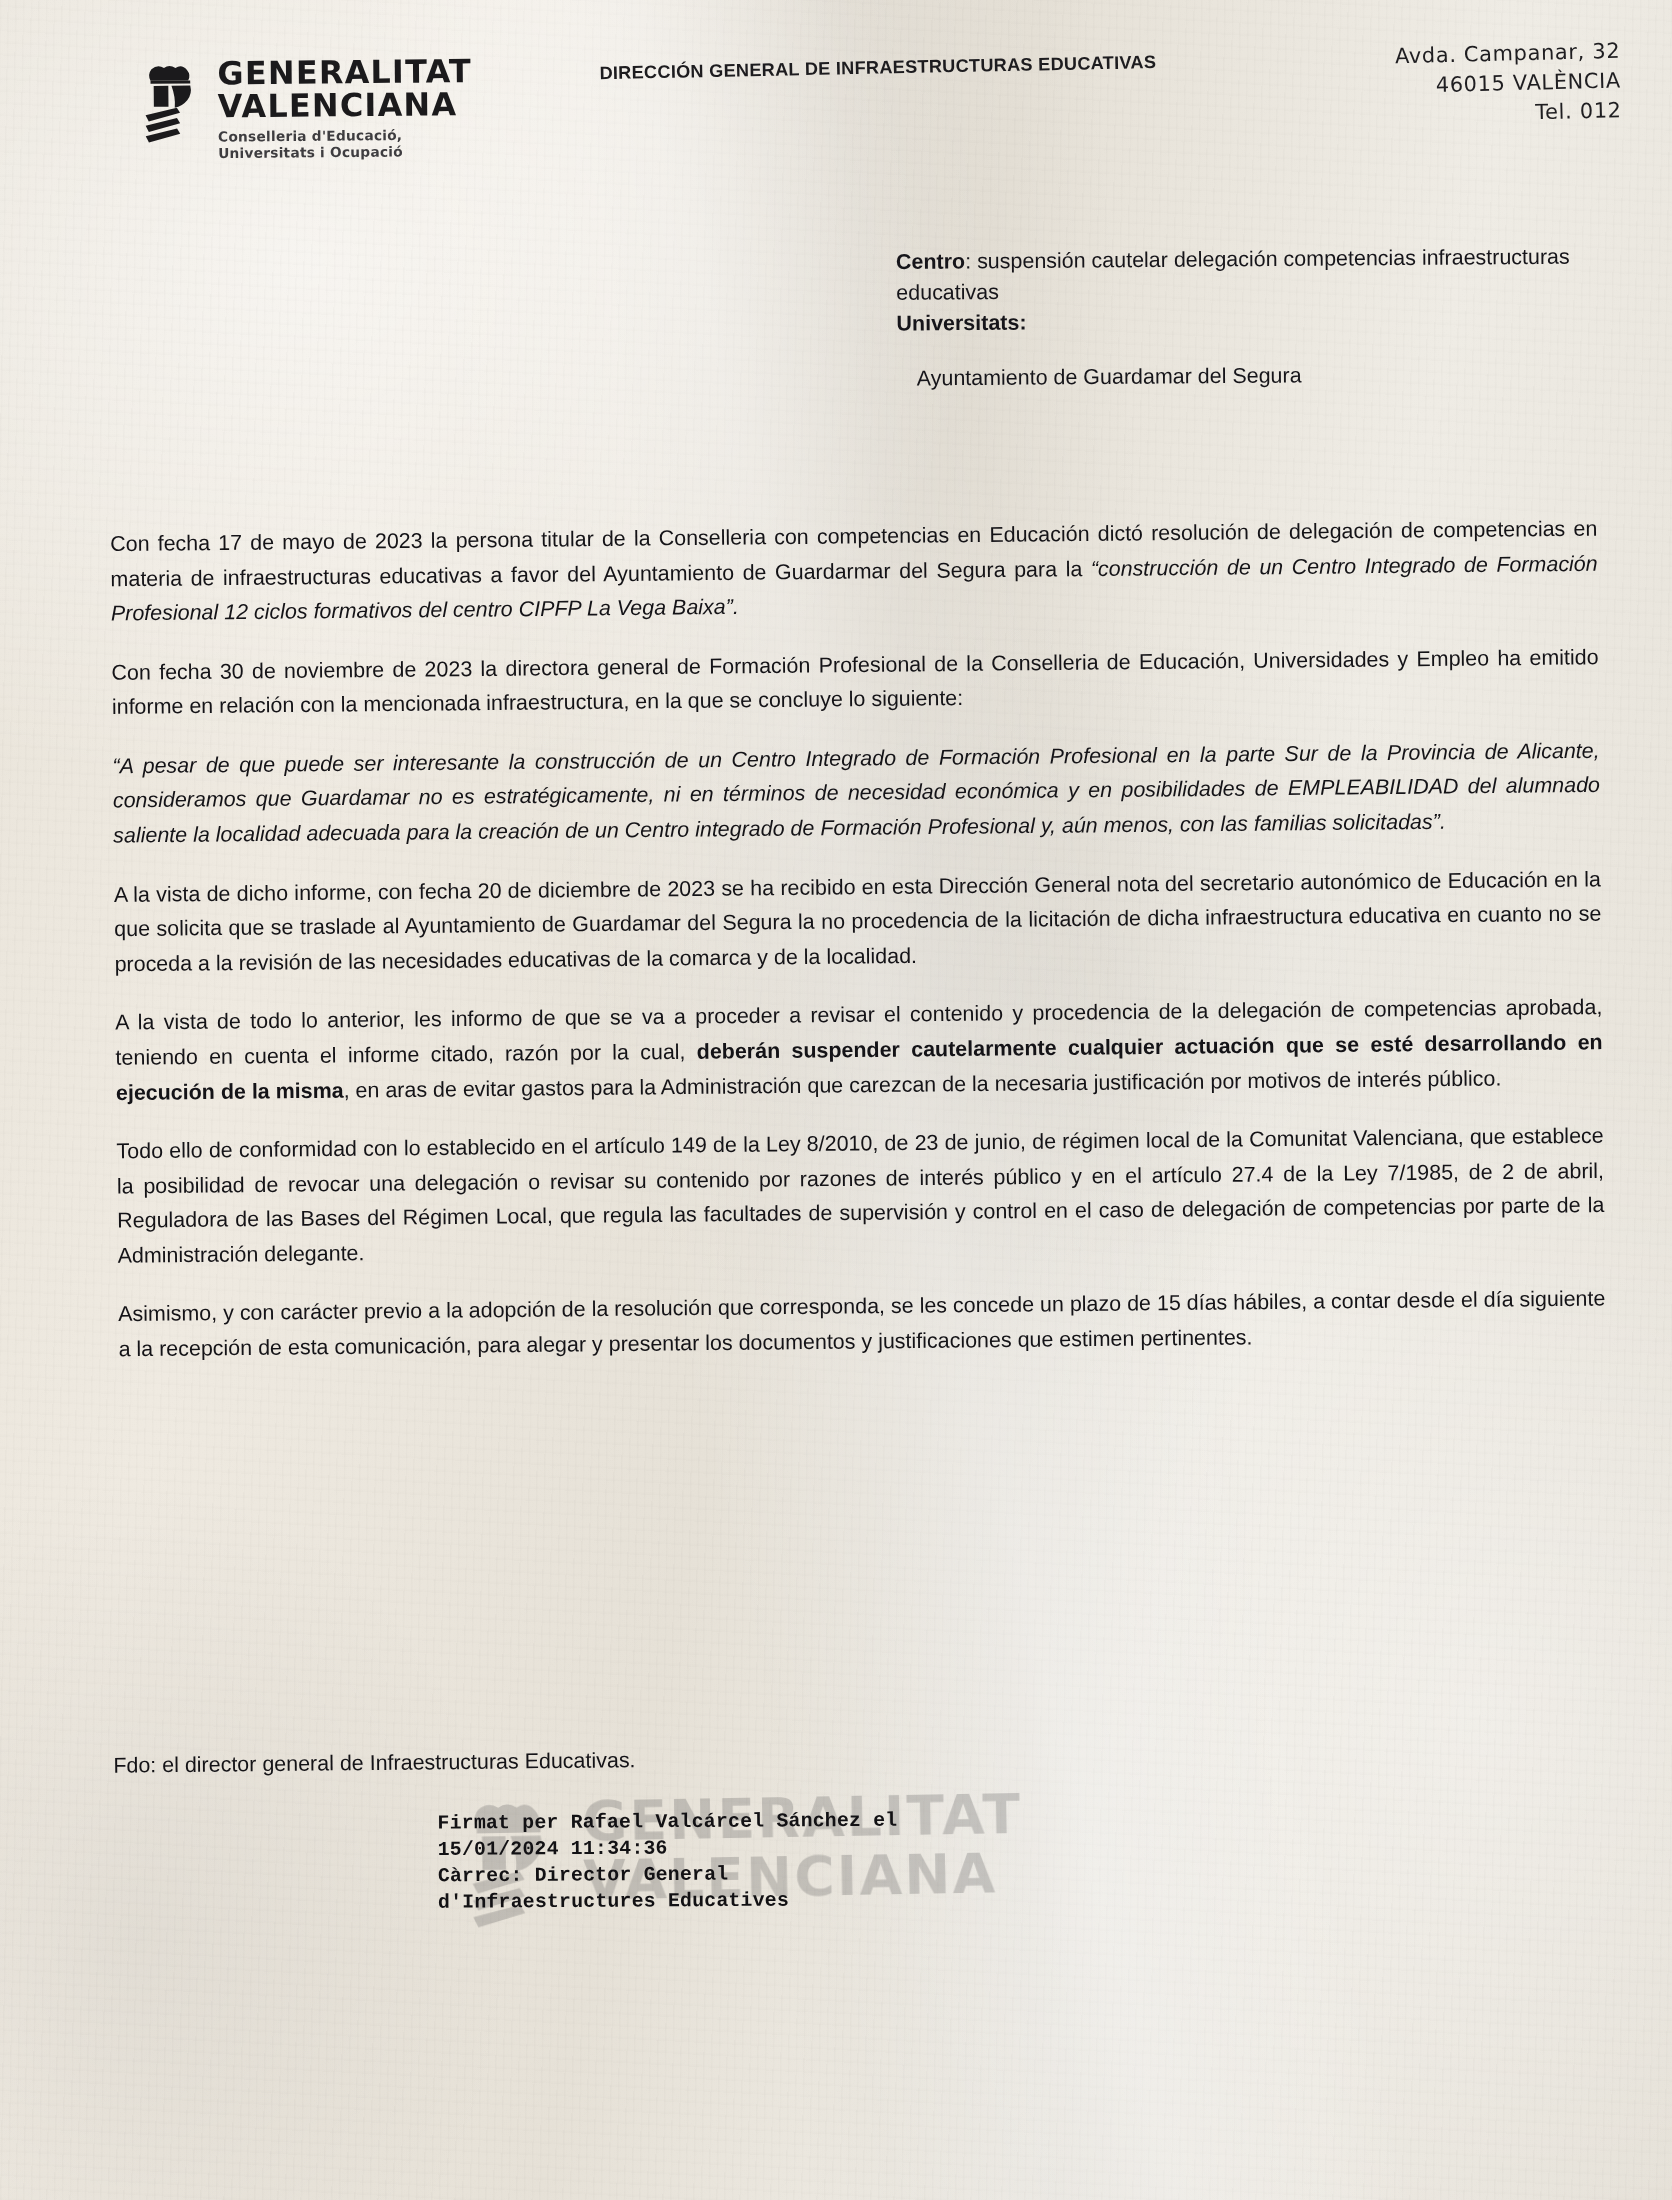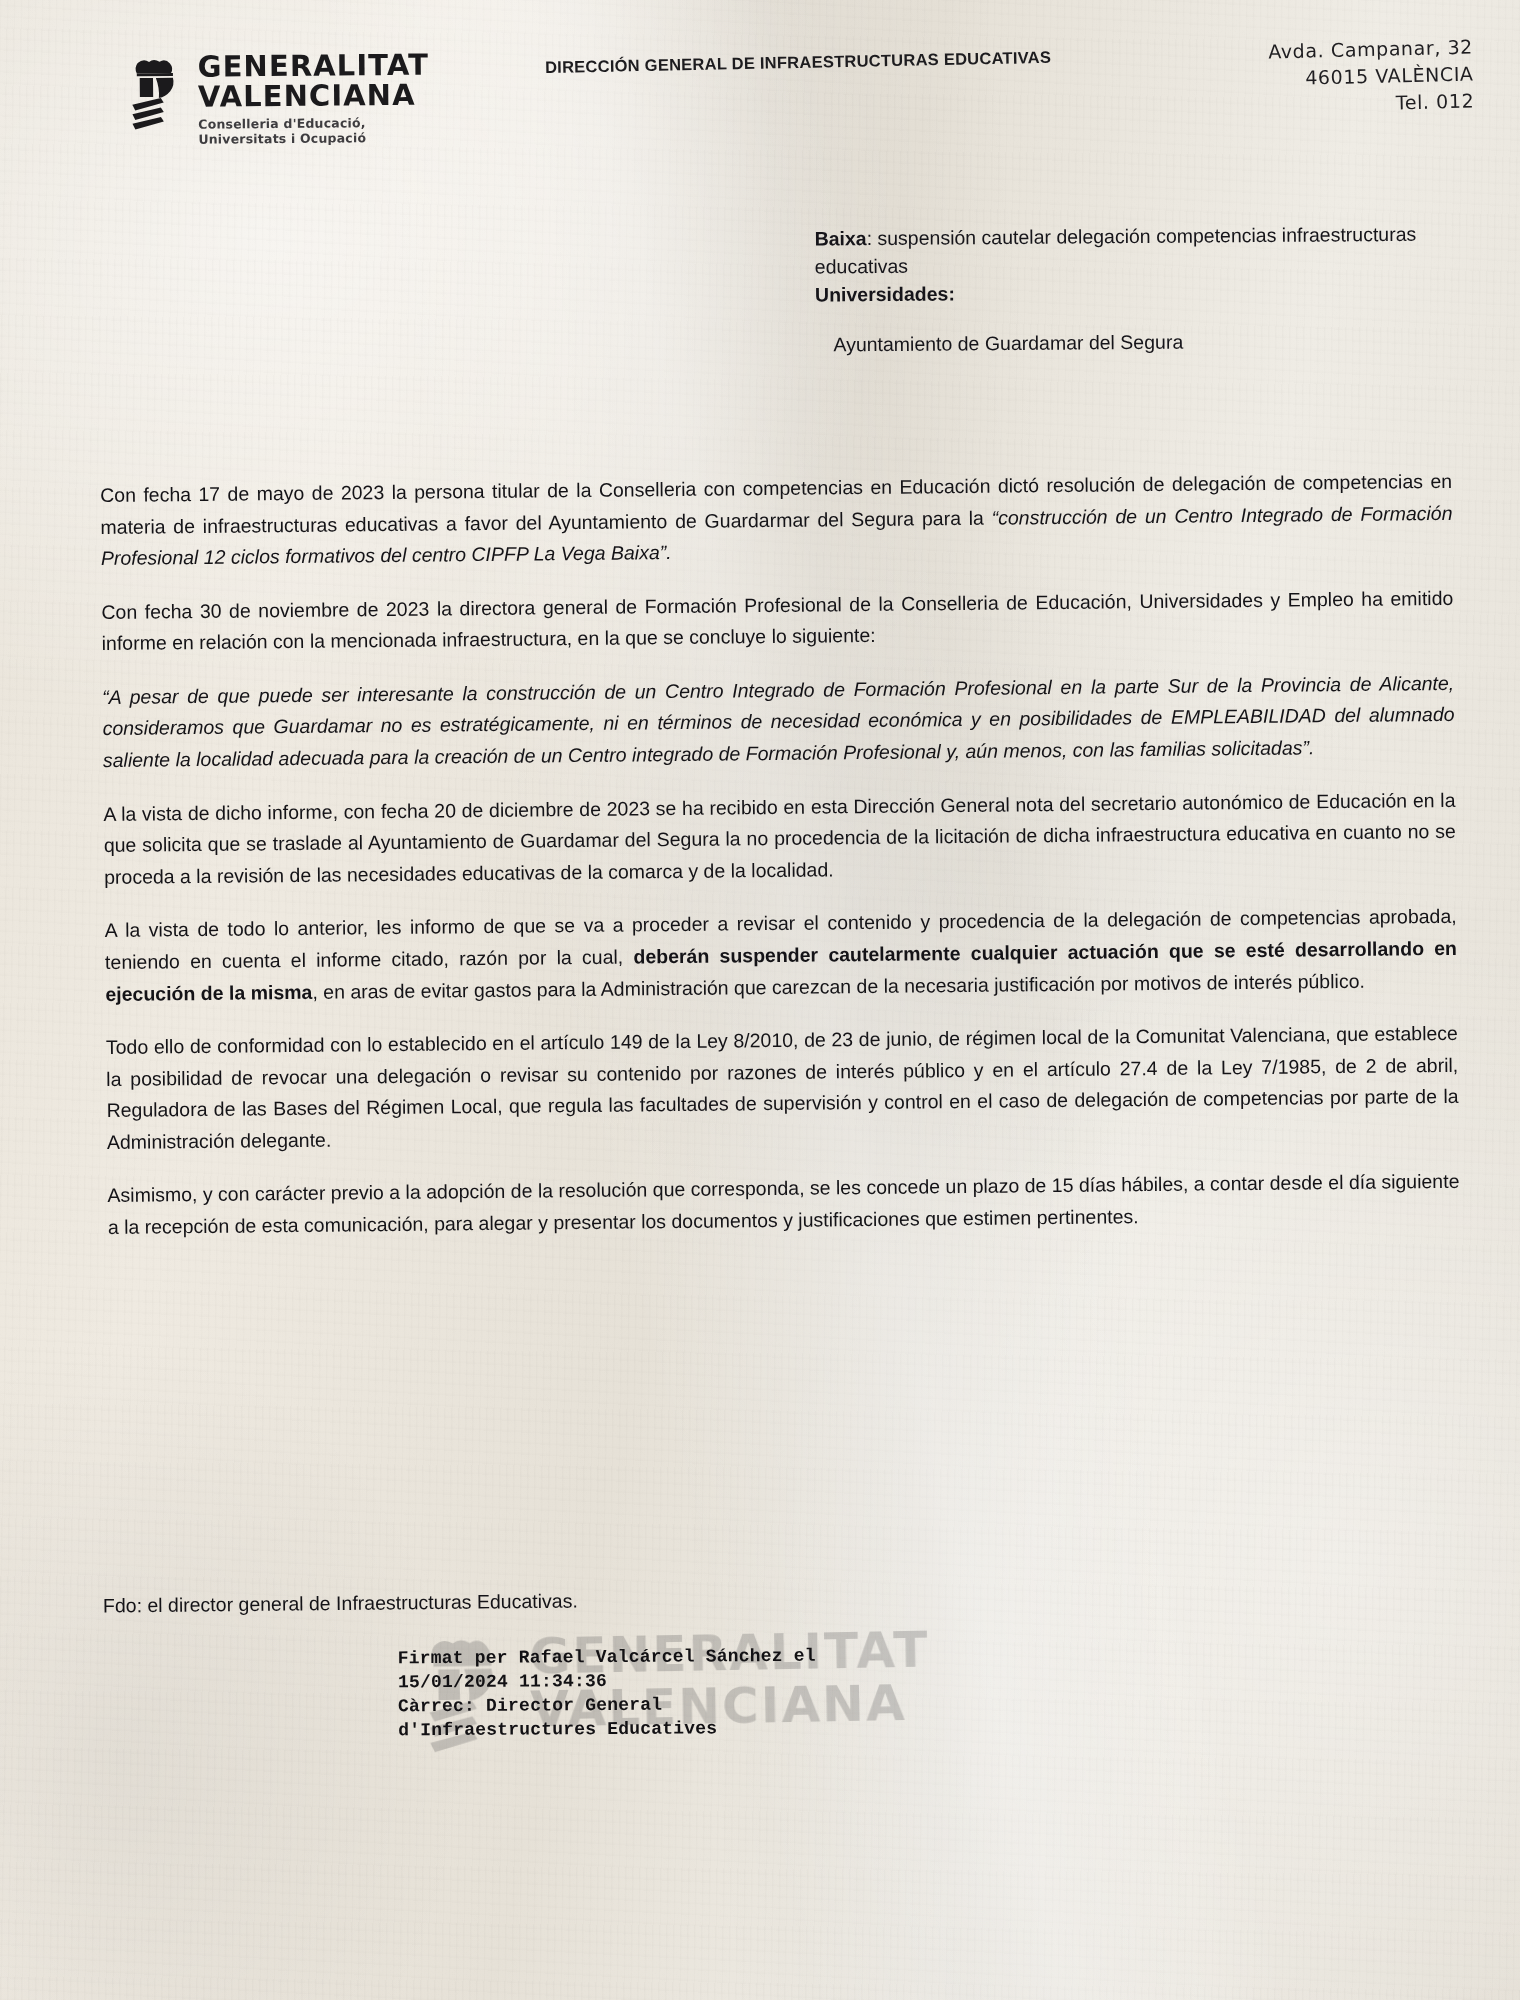--- a/index.html
+++ b/index.html
@@ -243,24 +243,24 @@
 
       <div class="addr">
         <div>Avda. Campanar, 32</div>
         <div>46015  VALÈNCIA</div>
         <div>Tel. 012</div>
       </div>
     </div>
 
     <div class="meta">
       <div>
-        <span class="lbl">Baixa</span><span>: suspensión cautelar delegación competencias infraestructuras educativas</span>
+        <span class="lbl">Centro</span><span>: suspensión cautelar delegación competencias infraestructuras educativas</span>
       </div>
       <div>
-        <span class="lbl">Universidades</span><span class="lbl">:</span>
+        <span class="lbl">Universitats</span><span class="lbl">:</span>
       </div>
       <span class="dest-name">Ayuntamiento de Guardamar del Segura</span>
     </div>
 
     <div class="body skew">
 
       <p class="para"><span>Con fecha 17 de mayo de 2023 la persona titular de la Conselleria con competencias en Educación dictó resolución de delegación de competencias en materia de infraestructuras educativas a favor del Ayuntamiento de Guardarmar del Segura para la </span><i>“construcción de un Centro Integrado de Formación Profesional 12 ciclos formativos del centro CIPFP La Vega Baixa”.</i></p>
 
       <p class="para">Con fecha 30 de noviembre de 2023 la directora general de Formación Profesional de la Conselleria de Educación, Universidades y Empleo ha emitido informe en relación con la mencionada infraestructura, en la que se concluye lo siguiente:</p>
 

